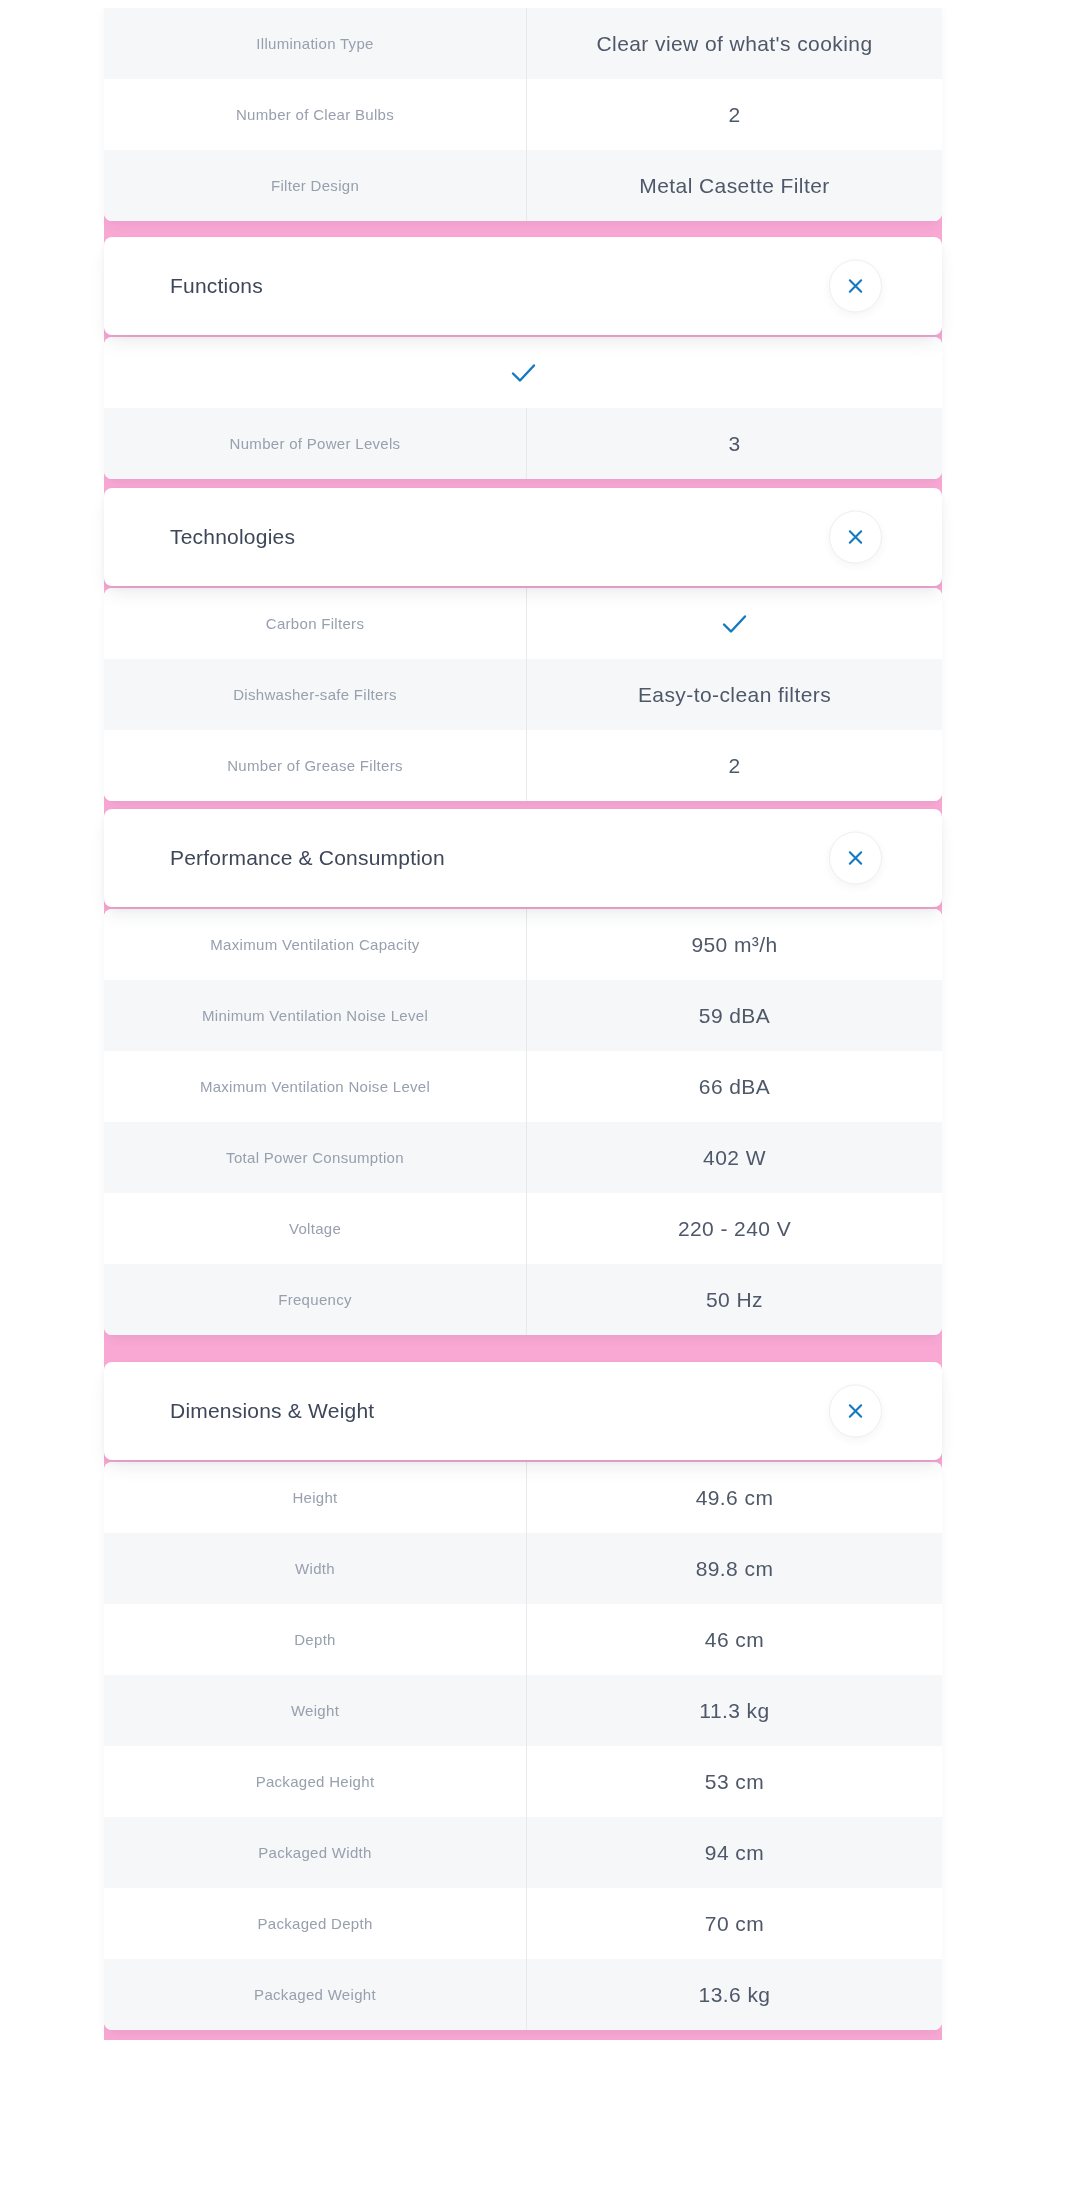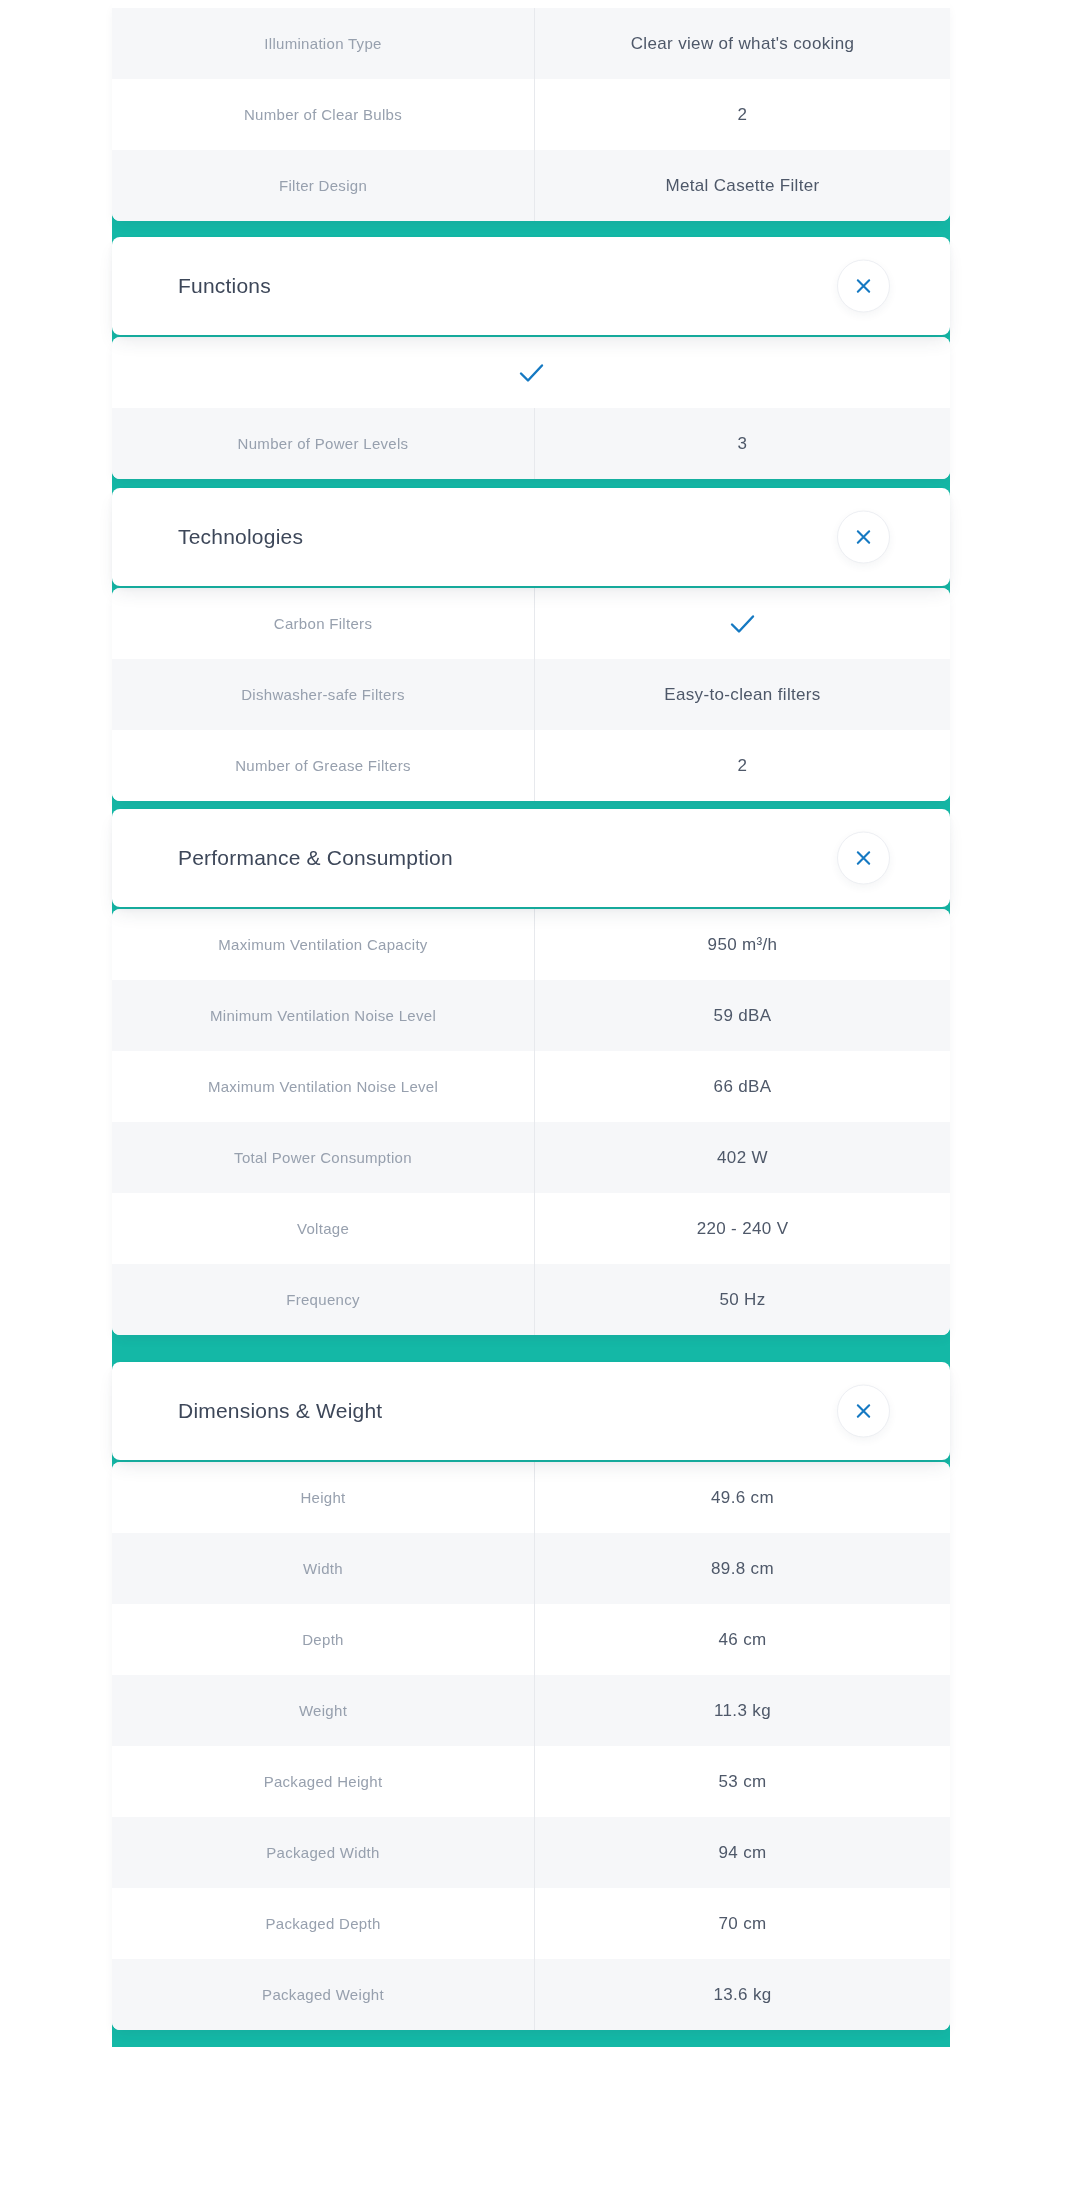--- a/index.html
+++ b/index.html
@@ -10,25 +10,25 @@
   }
   .page {
     position: relative;
     width: 1080px;
     height: 2186px;
     background: #ffffff;
     overflow: hidden;
   }
   .container {
     position: absolute;
-    left: 112px;
+    left: 104px;
     top: 0;
     width: 838px;
-    background: #14b8a6;
-    padding-bottom: 17px;
+    background: #f9a8d4;
+    padding-bottom: 10px;
   }
   .spec-table {
     position: relative;
     background: #ffffff;
     border-radius: 8px;
     box-shadow: 0 6px 12px -4px rgba(45,55,75,0.10);
     overflow: hidden;
   }
   .spec-table.first {
     border-radius: 0 0 8px 8px;
@@ -55,21 +55,21 @@
   .cell.label {
     width: 422px;
     border-right: 1px solid #e7e9ed;
     color: #97a0ae;
     font-size: 15px;
     flex: none;
   }
   .cell.value {
     flex: 1;
     color: #4e5869;
-    font-size: 17px;
+    font-size: 21px;
   }
   .section-header {
     position: relative;
     height: 98px;
     background: #ffffff;
     border-radius: 8px;
     box-shadow: 0 10px 18px -4px rgba(45,55,75,0.10), 0 2px 5px rgba(45,55,75,0.05);
     display: flex;
     align-items: center;
     z-index: 2;

